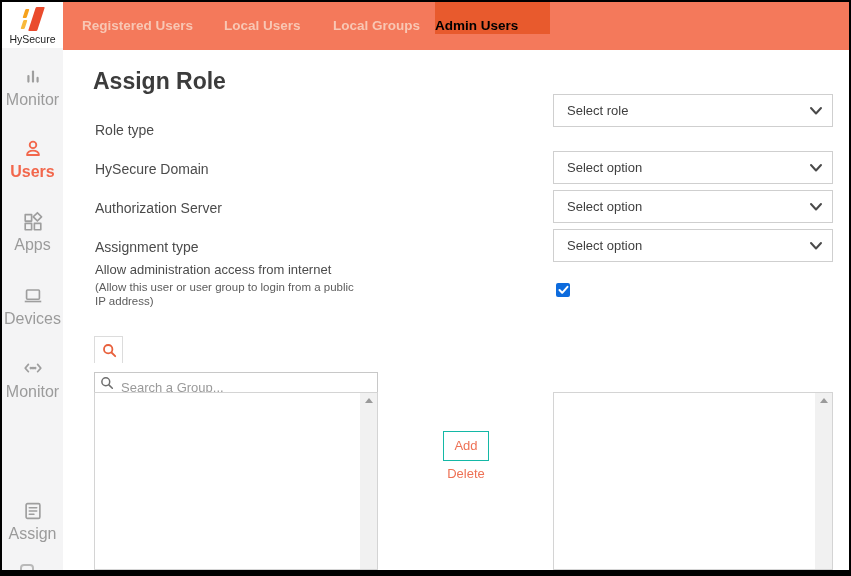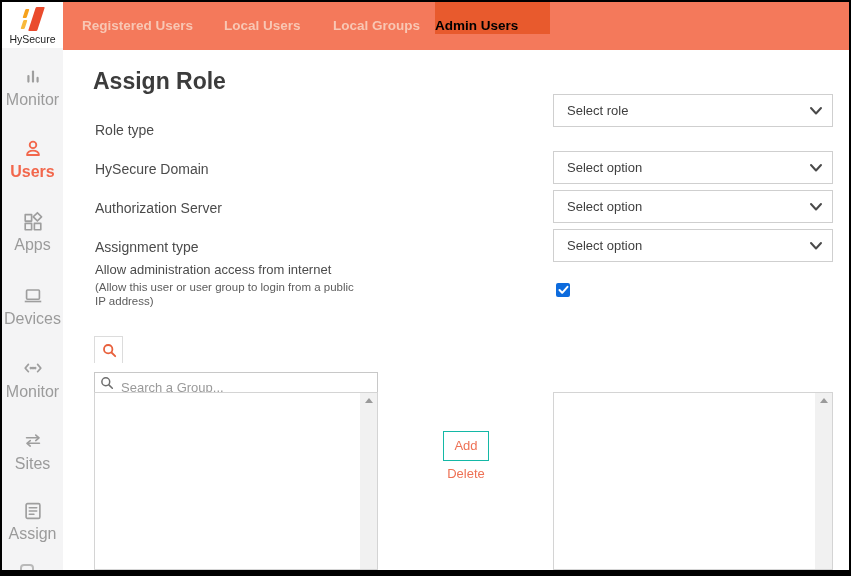--- a/index.html
+++ b/index.html
@@ -146,31 +146,20 @@
           <path d="M7 7 L3.5 11 L7 15"></path>
               <path d="M17 7 L20.5 11 L17 15"></path>
           <circle cx="9.7" cy="11" r="0.6" fill="#9e9e9e"></circle>
               <circle cx="12" cy="11" r="0.6" fill="#9e9e9e"></circle>
               <circle cx="14.3" cy="11" r="0.6" fill="#9e9e9e"></circle>
         </svg>
       </span>
       <span class="nav-label">Monitor</span>
     </div>
 
-    <div class="nav-item" style="top:428px">
-      <span class="nav-icon">
-        <svg width="22" height="22" viewBox="0 0 24 24" fill="none" stroke-width="1.8" stroke-linecap="round" stroke-linejoin="round">
-          <path d="M5 8.5 h13"></path>
-              <path d="M15 5.5 L18.5 8.5 L15 11.5"></path>
-          <path d="M19 14.5 h-13"></path>
-              <path d="M9 11.5 L5.5 14.5 L9 17.5"></path>
-        </svg>
-      </span>
-      <span class="nav-label">Sites</span>
-    </div>
 
     <div class="nav-item" style="top:498px">
       <span class="nav-icon">
         <svg width="22" height="22" viewBox="0 0 24 24" fill="none" stroke-width="1.8" stroke-linejoin="round" stroke-linecap="round">
           <rect x="4.5" y="4" width="15" height="16" rx="1.5"></rect>
           <path d="M8 8.5 h8"></path>
               <path d="M8 12 h8"></path>
               <path d="M8 15.5 h5"></path>
         </svg>
       </span>

